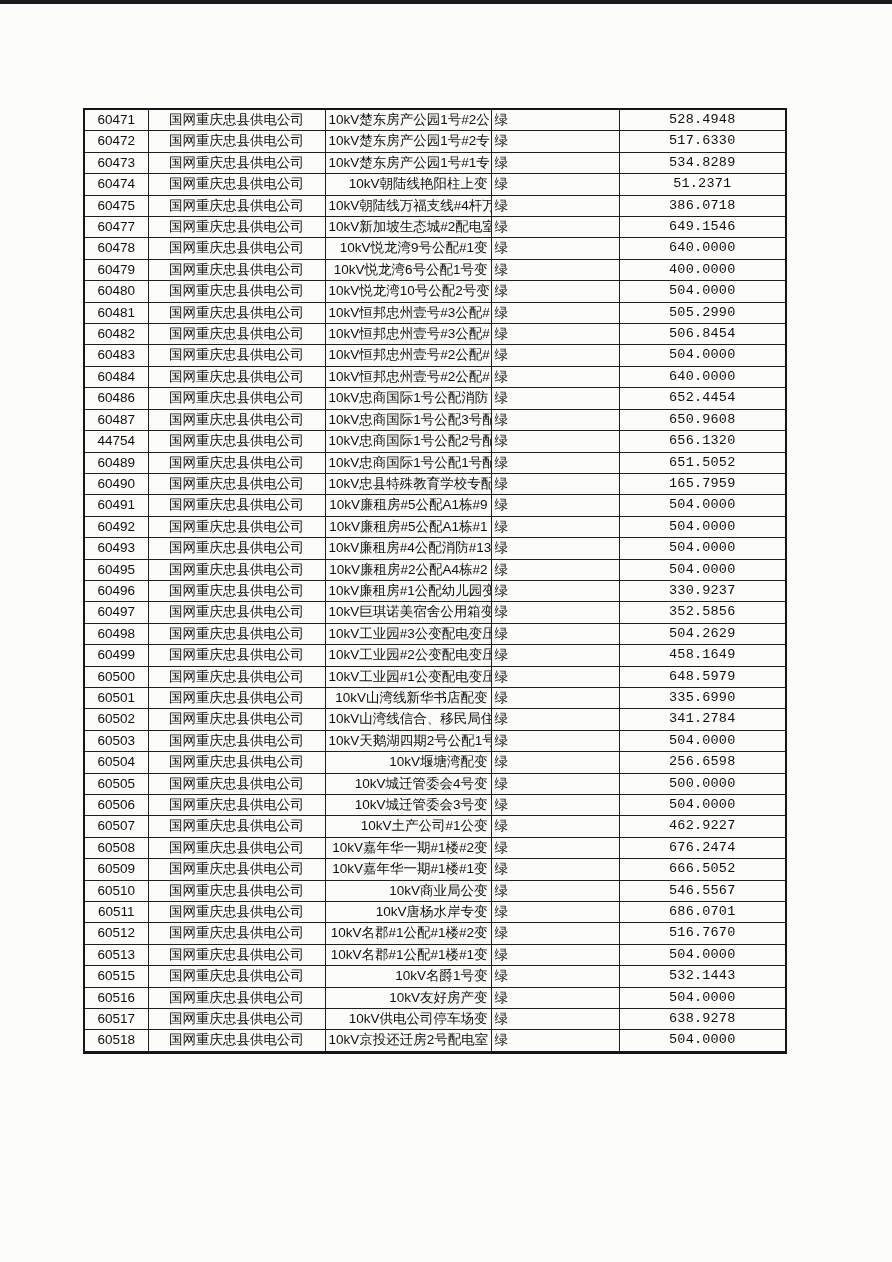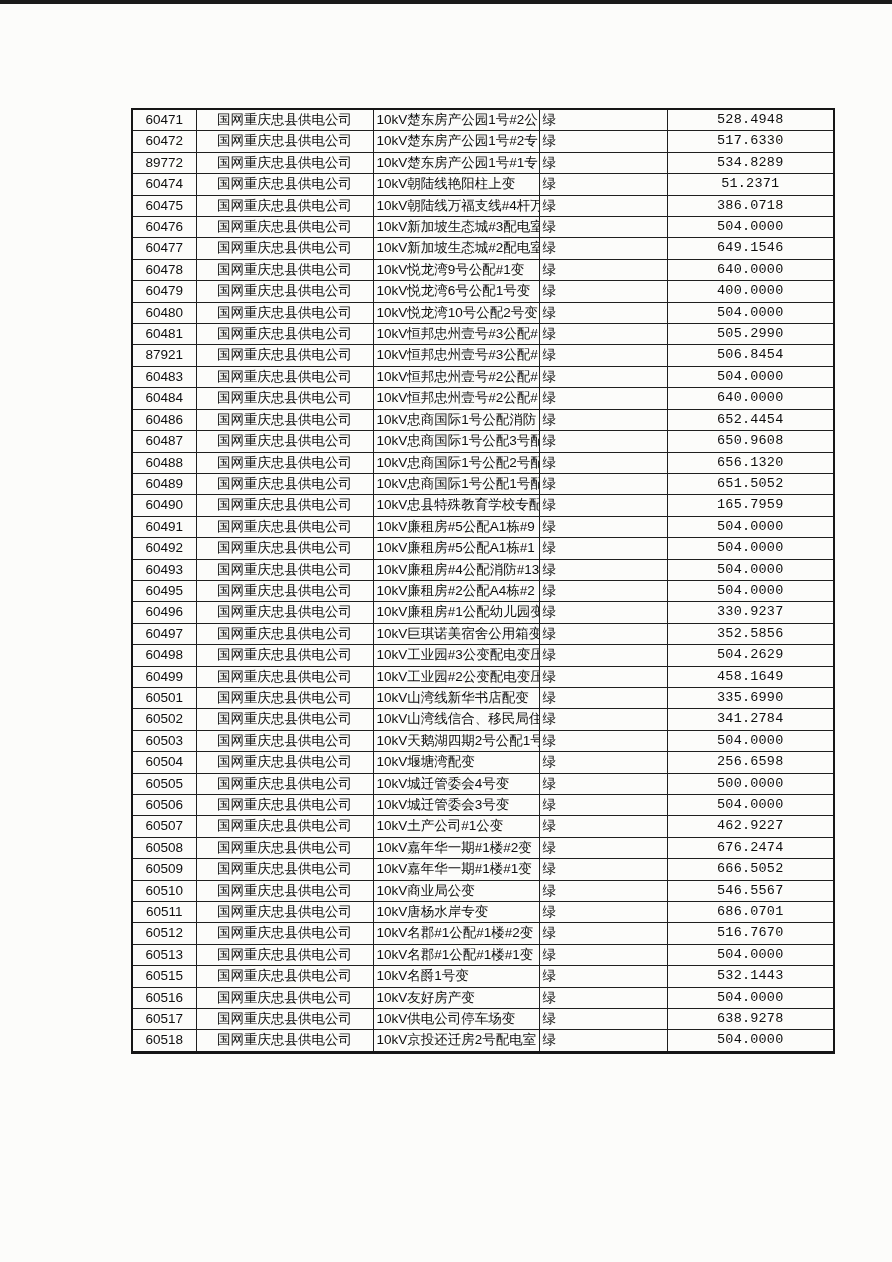--- a/index.html
+++ b/index.html
@@ -19,21 +19,20 @@
     top: 0;
     left: 0;
     width: 892px;
     height: 4px;
     background: #1a1a1a;
   }
   .sheet {
     position: absolute;
     left: 83px;
     top: 108px;
-    margin-left: 48px;
   }
   table.grid {
     border-collapse: collapse;
     table-layout: fixed;
     width: 702px;
     border: 2px solid #161616;
     border-bottom-width: 3px;
   }
   table.grid td {
     border: 1px solid #1f1f1f;
@@ -42,21 +41,21 @@
     font-weight: 500;
     color: #0e0e0e;
     padding: 0 3px;
     white-space: nowrap;
     overflow: hidden;
     vertical-align: middle;
     line-height: 20.4px;
   }
   td.c-id     { text-align: center; padding: 0; }
   td.c-company{ text-align: center; }
-  td.c-name   { text-align: left; padding-right: 0; }
+  td.c-name   { text-align: right; padding-right: 0; }
   td.c-status { text-align: left; }
   td.c-value  { text-align: center; padding: 0; letter-spacing: 0.2px; font-family: Liberation Mono, monospace; }
 </style>
 </head>
 <body>
 
 <div class="page">
   <div class="scan-bar"></div>
   <div class="sheet">
     <table class="grid">
@@ -76,48 +75,41 @@
             <td class="c-value">528.4948</td>
           </tr>
           <tr>
             <td class="c-id">60472</td>
             <td class="c-company">国网重庆忠县供电公司</td>
             <td class="c-name">10kV楚东房产公园1号#2专</td>
             <td class="c-status">绿</td>
             <td class="c-value">517.6330</td>
           </tr>
           <tr>
-            <td class="c-id">89772</td>
+            <td class="c-id">60473</td>
             <td class="c-company">国网重庆忠县供电公司</td>
             <td class="c-name">10kV楚东房产公园1号#1专</td>
             <td class="c-status">绿</td>
             <td class="c-value">534.8289</td>
           </tr>
           <tr>
             <td class="c-id">60474</td>
             <td class="c-company">国网重庆忠县供电公司</td>
             <td class="c-name">10kV朝陆线艳阳柱上变</td>
             <td class="c-status">绿</td>
             <td class="c-value">51.2371</td>
           </tr>
           <tr>
             <td class="c-id">60475</td>
             <td class="c-company">国网重庆忠县供电公司</td>
             <td class="c-name">10kV朝陆线万福支线#4杆万</td>
             <td class="c-status">绿</td>
             <td class="c-value">386.0718</td>
           </tr>
           <tr>
-            <td class="c-id">60476</td>
-            <td class="c-company">国网重庆忠县供电公司</td>
-            <td class="c-name">10kV新加坡生态城#3配电室</td>
-            <td class="c-status">绿</td>
-            <td class="c-value">504.0000</td>
-          </tr>
-          <tr>
             <td class="c-id">60477</td>
             <td class="c-company">国网重庆忠县供电公司</td>
             <td class="c-name">10kV新加坡生态城#2配电室</td>
             <td class="c-status">绿</td>
             <td class="c-value">649.1546</td>
           </tr>
           <tr>
             <td class="c-id">60478</td>
             <td class="c-company">国网重庆忠县供电公司</td>
             <td class="c-name">10kV悦龙湾9号公配#1变</td>
@@ -139,21 +131,21 @@
             <td class="c-value">504.0000</td>
           </tr>
           <tr>
             <td class="c-id">60481</td>
             <td class="c-company">国网重庆忠县供电公司</td>
             <td class="c-name">10kV恒邦忠州壹号#3公配#</td>
             <td class="c-status">绿</td>
             <td class="c-value">505.2990</td>
           </tr>
           <tr>
-            <td class="c-id">87921</td>
+            <td class="c-id">60482</td>
             <td class="c-company">国网重庆忠县供电公司</td>
             <td class="c-name">10kV恒邦忠州壹号#3公配#</td>
             <td class="c-status">绿</td>
             <td class="c-value">506.8454</td>
           </tr>
           <tr>
             <td class="c-id">60483</td>
             <td class="c-company">国网重庆忠县供电公司</td>
             <td class="c-name">10kV恒邦忠州壹号#2公配#</td>
             <td class="c-status">绿</td>
@@ -174,21 +166,21 @@
             <td class="c-value">652.4454</td>
           </tr>
           <tr>
             <td class="c-id">60487</td>
             <td class="c-company">国网重庆忠县供电公司</td>
             <td class="c-name">10kV忠商国际1号公配3号配</td>
             <td class="c-status">绿</td>
             <td class="c-value">650.9608</td>
           </tr>
           <tr>
-            <td class="c-id">60488</td>
+            <td class="c-id">44754</td>
             <td class="c-company">国网重庆忠县供电公司</td>
             <td class="c-name">10kV忠商国际1号公配2号配</td>
             <td class="c-status">绿</td>
             <td class="c-value">656.1320</td>
           </tr>
           <tr>
             <td class="c-id">60489</td>
             <td class="c-company">国网重庆忠县供电公司</td>
             <td class="c-name">10kV忠商国际1号公配1号配</td>
             <td class="c-status">绿</td>
@@ -249,20 +241,27 @@
             <td class="c-name">10kV工业园#3公变配电变压</td>
             <td class="c-status">绿</td>
             <td class="c-value">504.2629</td>
           </tr>
           <tr>
             <td class="c-id">60499</td>
             <td class="c-company">国网重庆忠县供电公司</td>
             <td class="c-name">10kV工业园#2公变配电变压</td>
             <td class="c-status">绿</td>
             <td class="c-value">458.1649</td>
+          </tr>
+          <tr>
+            <td class="c-id">60500</td>
+            <td class="c-company">国网重庆忠县供电公司</td>
+            <td class="c-name">10kV工业园#1公变配电变压</td>
+            <td class="c-status">绿</td>
+            <td class="c-value">648.5979</td>
           </tr>
           <tr>
             <td class="c-id">60501</td>
             <td class="c-company">国网重庆忠县供电公司</td>
             <td class="c-name">10kV山湾线新华书店配变</td>
             <td class="c-status">绿</td>
             <td class="c-value">335.6990</td>
           </tr>
           <tr>
             <td class="c-id">60502</td>

